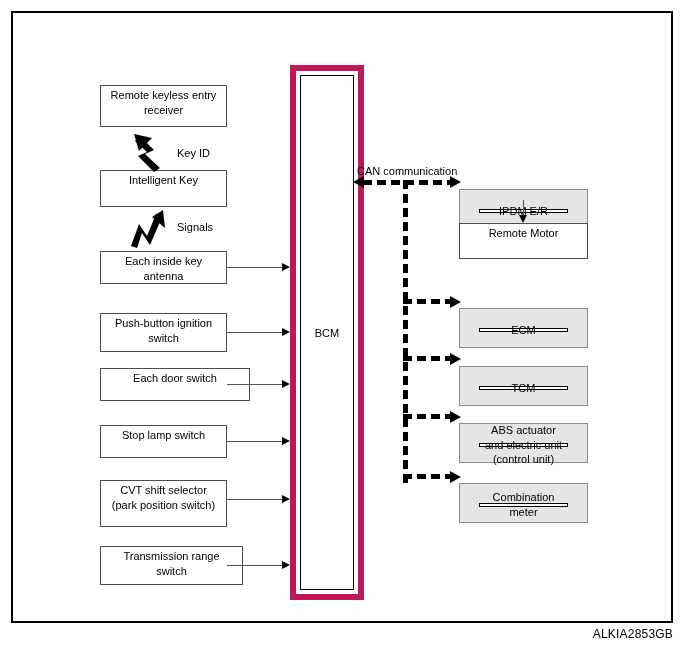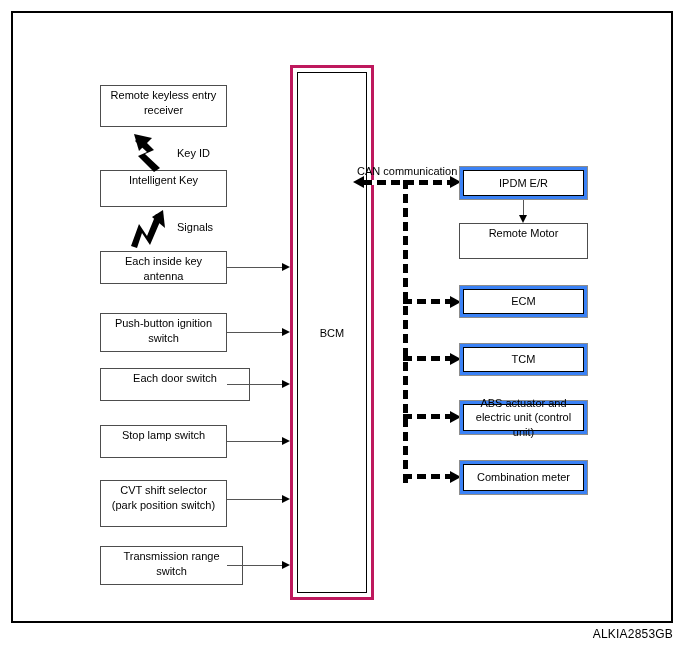--- a/index.html
+++ b/index.html
@@ -41,22 +41,23 @@
     font-size: 11px;
     color: #000000;
     line-height: 1.35;
     padding: 2px 8px;
   }
   
   .box-double {
     position: absolute;
     box-sizing: border-box;
     border: 1px solid #8c8c8c;
-    background: #3b82f6;
-    padding: 3px;
+    background: #e5e5e5;
+    padding: 19px;
+    margin-top: 23px;
   }
   .box-double > .inner {
     width: 100%;
     height: 100%;
     box-sizing: border-box;
     border: 1px solid #000000;
     background: #ffffff;
     display: flex;
     align-items: center;
     justify-content: center;
@@ -64,24 +65,24 @@
     font-size: 11px;
     color: #000000;
     line-height: 1.32;
     padding: 1px 4px;
   }
   
   #bcm-column {
     position: absolute;
     left: 290px;
     top: 65px;
-    width: 84px;
+    width: 74px;
     height: 535px;
     box-sizing: border-box;
-    border: 3px solid #be185d;
+    border: 6px solid #be185d;
     background: #ffffff;
     padding: 4px;
   }
   #bcm-column > .inner {
     width: 100%;
     height: 100%;
     box-sizing: border-box;
     border: 1px solid #000000;
     background: #ffffff;
     display: flex;

